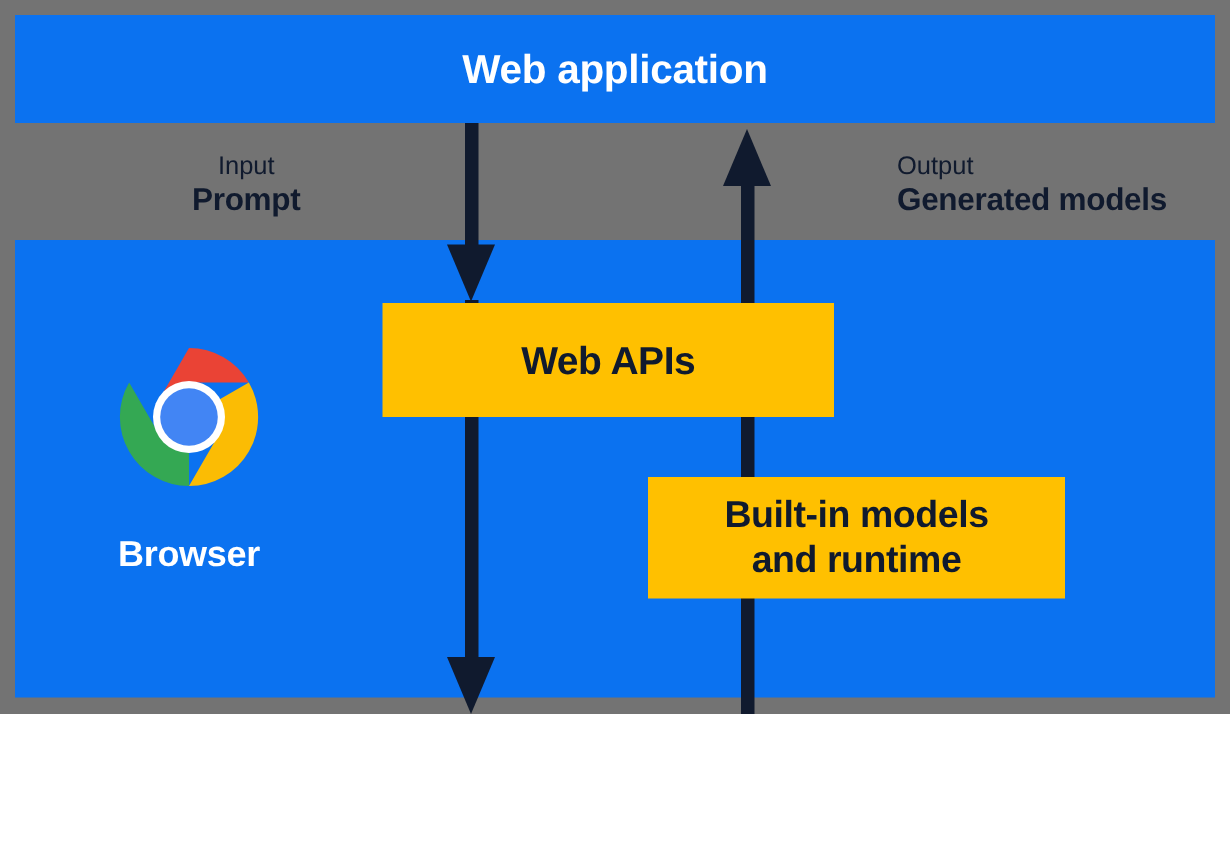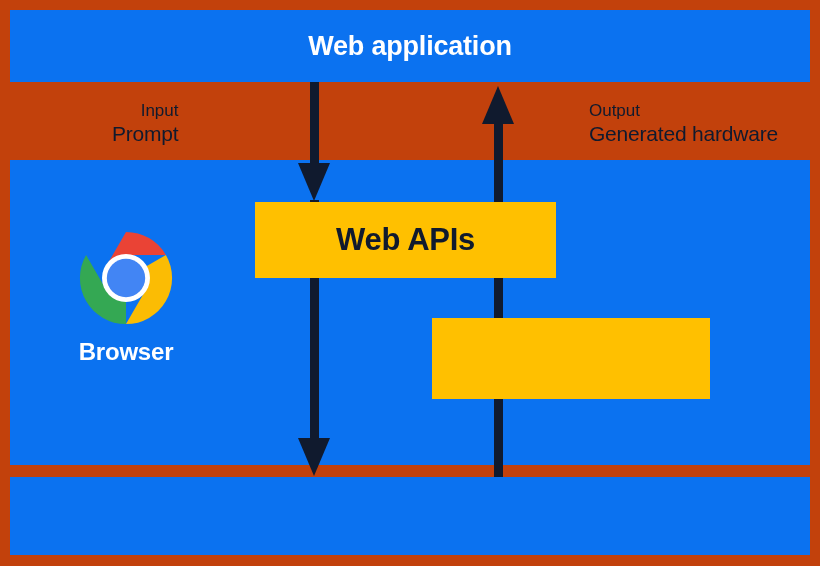--- a/index.html
+++ b/index.html
@@ -8,22 +8,22 @@
     background: #ffffff;
   }
   body {
     font-family: "Liberation Sans", sans-serif;
     -webkit-font-smoothing: antialiased;
   }
 
   #diagram {
     position: relative;
     width: 820px;
-    height: 566px;
-    background: #c2410c;
+    height: 476px;
+    background: #737373;
     overflow: hidden;
   }
 
   
   .band {
     position: absolute;
     background: #0b72f0;
   }
   #band-top {
     left: 10px;
@@ -66,27 +66,27 @@
     line-height: 1.25;
   }
   .io-kind {
     display: block;
     font-size: 17px;
     font-weight: normal;
   }
   .io-value {
     display: block;
     font-size: 21px;
-    font-weight: normal;
+    font-weight: bold;
     letter-spacing: -0.2px;
   }
   #io-input {
-    left: 112px;
+    left: 128px;
     top: 100px;
-    text-align: right;
+    text-align: center;
   }
   #io-output {
     right: 42px;
     top: 100px;
     text-align: left;
   }
 
   
   .arrow-shaft {
     position: absolute;
@@ -130,21 +130,21 @@
     text-align: center;
     color: #101a2e;
     font-weight: bold;
     letter-spacing: -0.3px;
   }
   #card-web-apis {
     left: 255px;
     top: 202px;
     width: 301px;
     height: 76px;
-    font-size: 31px;
+    font-size: 26px;
   }
   #card-builtin-models {
     left: 432px;
     top: 318px;
     width: 278px;
     height: 81px;
     font-size: 25px;
     line-height: 1.18;
   }
 
@@ -155,21 +155,21 @@
     top: 230px;
     width: 132px;
     text-align: center;
   }
   #chrome-logo {
     display: block;
     margin: 0 auto;
   }
   #browser-label {
     display: block;
-    margin-top: 12px;
+    margin-top: 30px;
     color: #ffffff;
     font-weight: bold;
     font-size: 24px;
     letter-spacing: -0.2px;
   }
 </style>
 </head>
 <body>
 
 <div id="diagram">
@@ -177,21 +177,21 @@
   <div class="band" id="band-top"></div>
   <div class="band-title" id="title-web-application">Web application</div>
 
   <div class="io-label" id="io-input">
     <span class="io-kind">Input</span>
     <span class="io-value">Prompt</span>
   </div>
 
   <div class="io-label" id="io-output">
     <span class="io-kind">Output</span>
-    <span class="io-value">Generated hardware</span>
+    <span class="io-value">Generated models</span>
   </div>
 
   <div class="band" id="band-middle"></div>
 
   <div id="browser-group">
     <svg id="chrome-logo" width="96" height="96" viewBox="0 0 100 100">
 
       <path d="M50 2 A48 48 0 0 1 91.57 26 L50 26 A24 24 0 0 0 29.2 38 Z" fill="#ea4335"></path>
 
       <path d="M91.57 26 A48 48 0 0 1 50 98 L70.8 62 A24 24 0 0 0 70.8 38 Z" fill="#fbbc04"></path>
@@ -213,19 +213,20 @@
   <div class="arrow-shaft" id="shaft-up-lower"></div>
   <div class="arrow-shaft" id="shaft-up-mid"></div>
   <div class="arrow-head up" id="head-up"></div>
 
   <div class="card" id="card-web-apis">
     <span>Web APIs</span>
   </div>
 
   <div class="card" id="card-builtin-models">
     <span>
-      <br>
+      <span>Built-in models</span><br>
+      <span>and runtime</span>
     </span>
   </div>
 
   <div class="band" id="band-bottom"></div>
 
 </div>
 
 </body></html>

